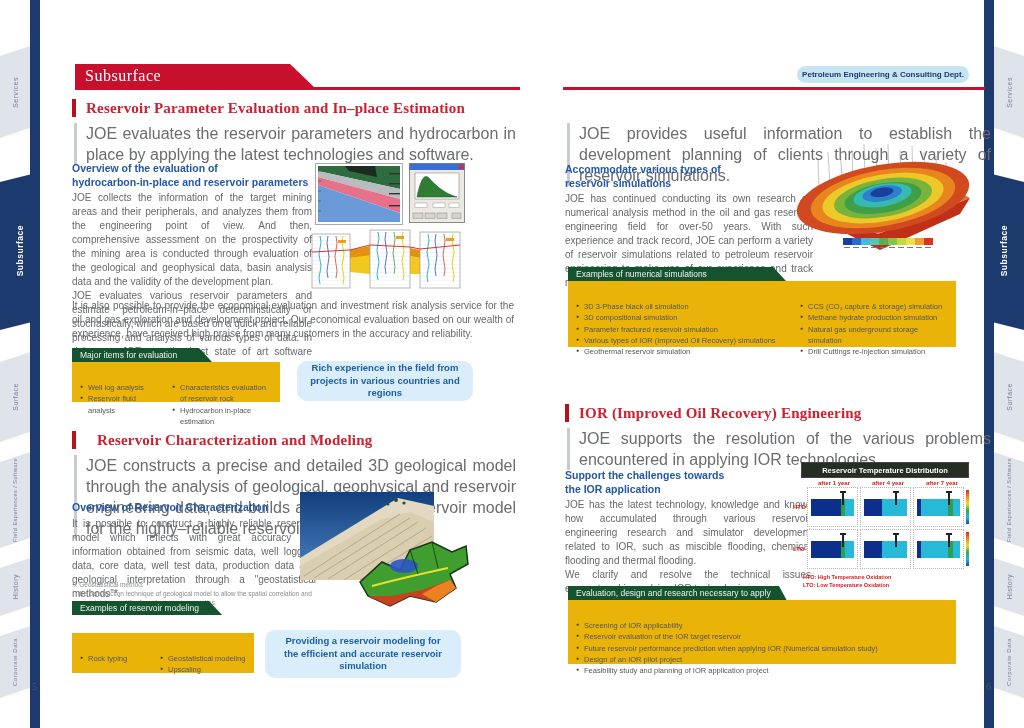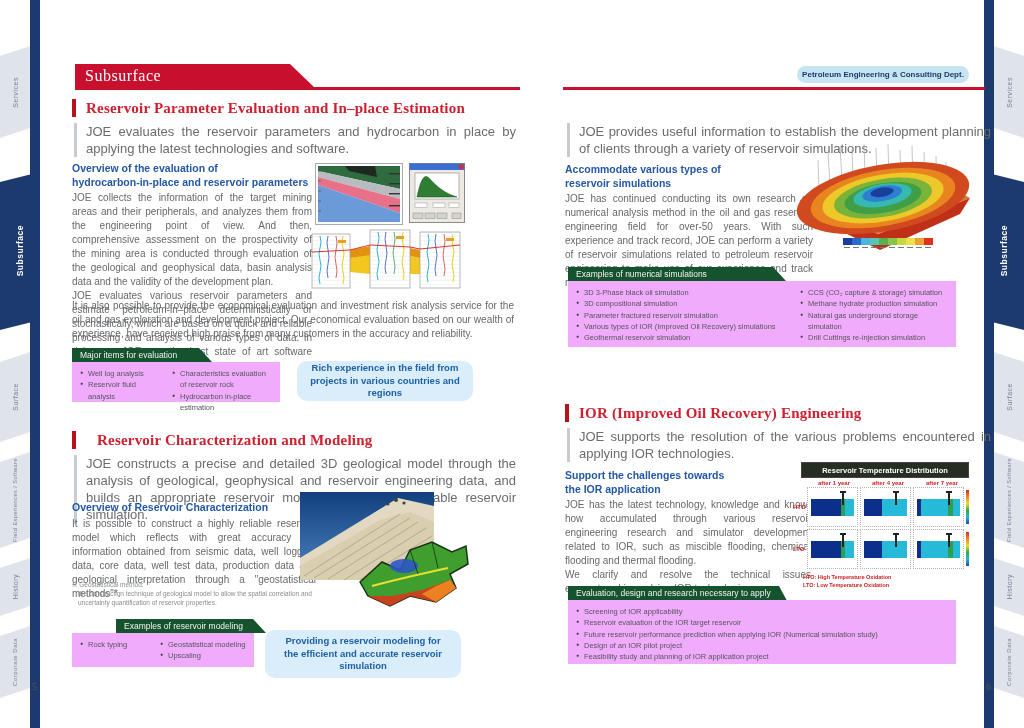--- a/index.html
+++ b/index.html
@@ -24,28 +24,28 @@
   .banner span{font-family:"Liberation Serif",serif;color:#fff;font-size:16px;padding-left:10px;letter-spacing:.5px;}
   .redline{position:absolute;top:87px;height:3px;background:#c8102e;}
   .redline.lp{left:75px;width:445px;} .redline.rp{left:563px;width:422px;}
   .badge{position:absolute;left:797px;top:66px;width:172px;height:17px;background:#c7e4f1;border-radius:9px;
          display:flex;align-items:center;justify-content:center;color:#1d3a6e;font-size:8px;font-weight:bold;}
   
   .sechead{position:absolute;border-left:4px solid #b5121b;padding-left:10px;}
   .sechead h2{margin:0;font-family:"Liberation Serif",serif;font-weight:bold;
               color:#cf2030;font-size:15px;line-height:18px;letter-spacing:.2px;}
   .intro{position:absolute;border-left:3px solid #c8ccd0;padding-left:9px;
-         color:#6a6c6f;font-size:13px;line-height:1.32;text-align:justify;}
+         color:#6a6c6f;font-size:16px;line-height:1.32;text-align:justify;}
   .subhead{position:absolute;color:#2457a4;font-size:10.5px;font-weight:bold;line-height:1.3;}
   .bodytext{position:absolute;font-size:10px;line-height:1.4;color:#66686b;text-align:justify;}
   .footnote{position:absolute;font-size:6.5px;line-height:1.35;color:#8a8c8e;}
   .footnote .fn-head{display:block;}
   .graytab{position:absolute;background:#14532d;color:#f2f2f2;font-size:8.5px;
            padding:2px 20px 2px 8px;clip-path:polygon(0 0,calc(100% - 13px) 0,100% 100%,0 100%);}
-  .graybox{position:absolute;background:#f0abfc;padding:6px 8px;box-sizing:border-box;}
+  .graybox{position:absolute;background:#eab308;padding:20px 8px;box-sizing:border-box;}
   .cols2{display:flex;gap:14px;}
   .bullet{position:relative;padding-left:8px;font-size:7.5px;color:#55575a;line-height:1.5;}
   .bullet::before{content:"\25CF";position:absolute;left:0;top:1px;font-size:5px;color:#3a3c3e;}
   .hlbox{position:absolute;background:#d9eefa;border-radius:10px;display:flex;align-items:center;
          justify-content:center;text-align:center;color:#1d5fa6;font-weight:bold;font-size:9.5px;
          line-height:1.35;padding:4px 12px;box-sizing:border-box;}
   
   .fig{position:absolute;}
   
   .tempfig{position:absolute;left:793px;top:462px;width:184px;}
@@ -270,21 +270,21 @@
 
   <svg class="fig" style="left:352px;top:534px;" width="120" height="80" viewBox="0 0 120 80">
     <polygon points="8,48 30,28 48,36 58,16 80,8 100,18 114,12 116,30 98,40 104,54 84,68 58,62 38,72 16,62" fill="#3f9e2d" stroke="#173317" stroke-width="1.5"></polygon>
     <polygon points="16,62 38,72 58,62 84,68 104,54 98,46 70,56 40,62" fill="#d6391c" opacity="0.9"></polygon>
     <polygon points="98,46 104,54 84,68 70,60 84,52" fill="#ee8822" opacity="0.9"></polygon>
     <ellipse cx="52" cy="32" rx="14" ry="7" fill="#2b57c4" opacity="0.9"></ellipse>
     <path d="M20,52 Q50,44 96,34" stroke="#e8e030" stroke-width="2" fill="none"></path>
     <path d="M58,16 L66,40 M80,8 L86,34" stroke="#173317" stroke-width="0.8" fill="none"></path>
   </svg>
 
-  <div class="graytab" style="left:72px;top:619px;width:122px;margin-left:44px;">Examples of reservoir modeling</div>
+  <div class="graytab" style="left:72px;top:601px;width:122px;">Examples of reservoir modeling</div>
   <div class="graybox" style="left:72px;top:633px;width:182px;height:34px;">
     <div class="cols2">
       <div style="width:66px;">
           <div class="bullet">Rock typing</div>
         </div>
       <div style="flex:1;">
           <div class="bullet">Geostatistical modeling</div>
           <div class="bullet">Upscaling</div>
         </div>
     </div>

